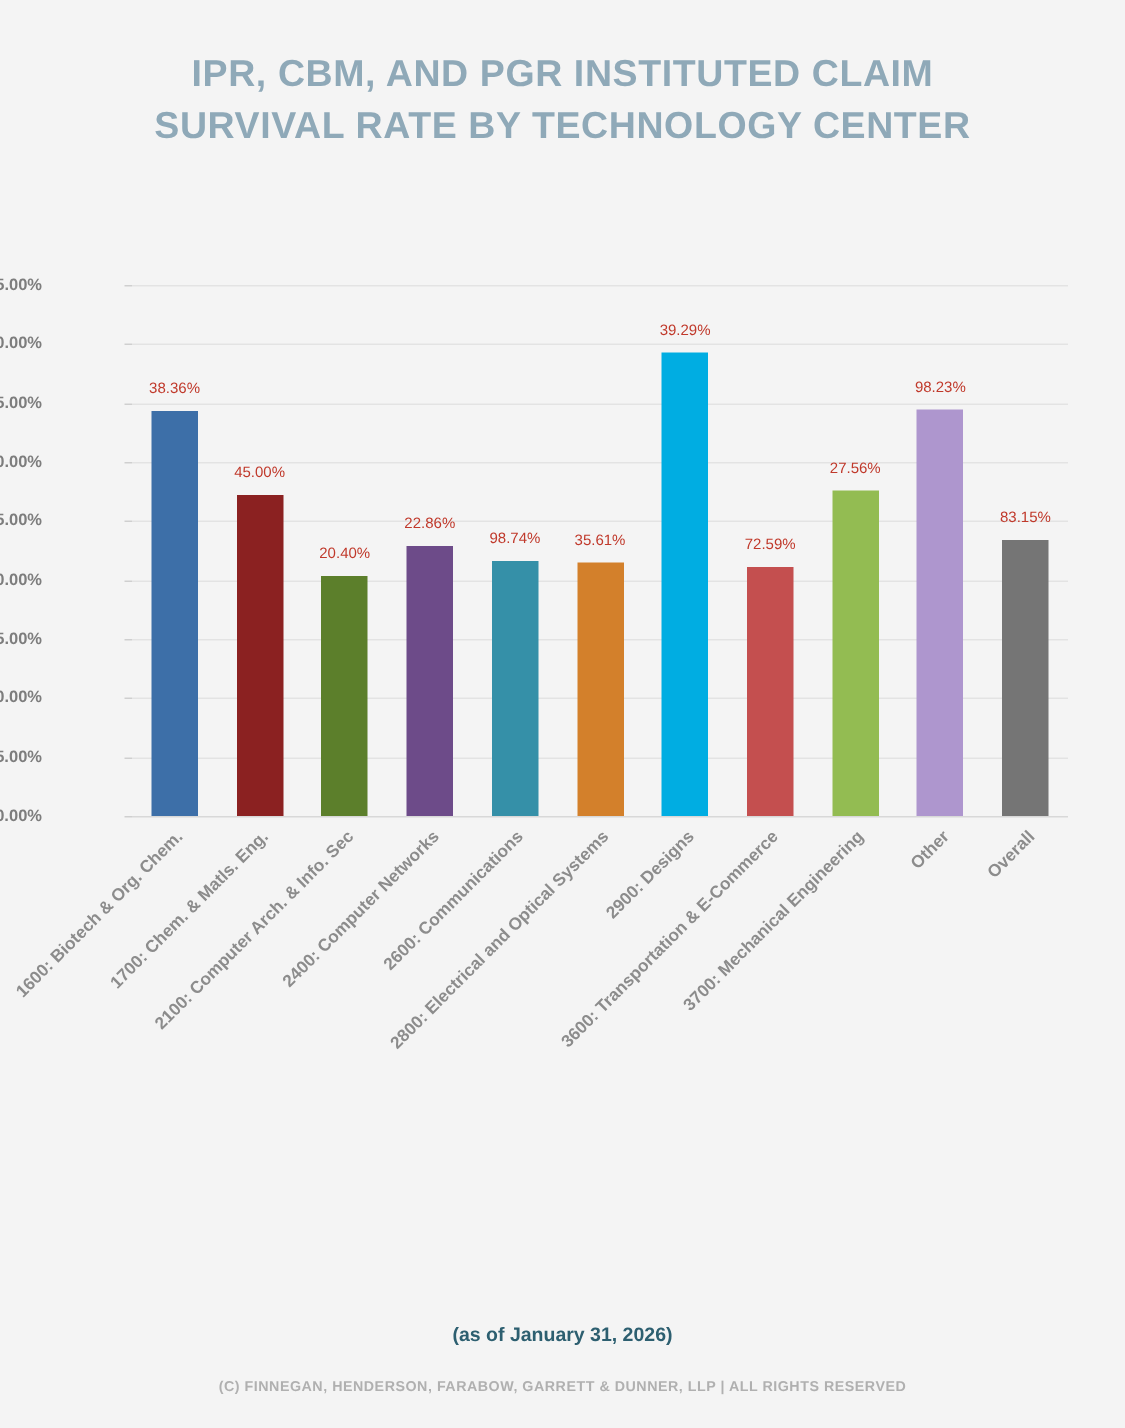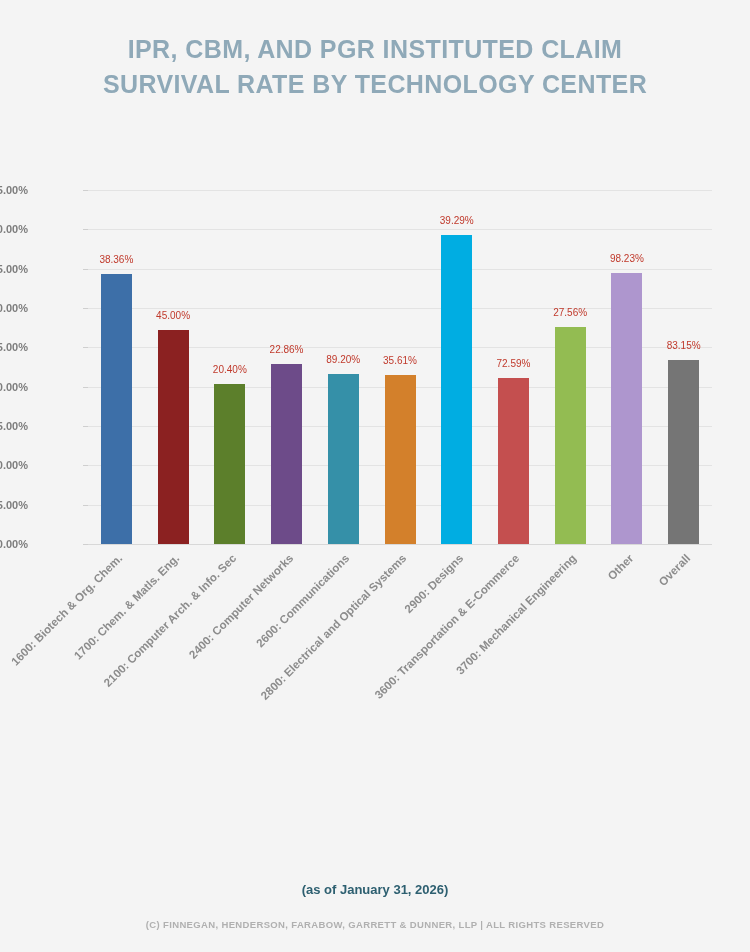--- a/index.html
+++ b/index.html
@@ -178,21 +178,21 @@
       <div class="gridline" style="top: 0px;"></div>
       <div class="bar" style="left: 12.8636px; width: 31px; height: 269.827px; background: rgb(61, 111, 168);"></div>
       <div class="bar-value" style="left: 28.3636px; top: 64.1733px;">38.36%</div>
       <div class="bar" style="left: 69.5909px; width: 31px; height: 213.895px; background: rgb(139, 33, 33);"></div>
       <div class="bar-value" style="left: 85.0909px; top: 120.105px;">45.00%</div>
       <div class="bar" style="left: 126.318px; width: 31px; height: 160.48px; background: rgb(92, 127, 43);"></div>
       <div class="bar-value" style="left: 141.818px; top: 173.52px;">20.40%</div>
       <div class="bar" style="left: 183.045px; width: 31px; height: 179.832px; background: rgb(109, 75, 137);"></div>
       <div class="bar-value" style="left: 198.545px; top: 154.168px;">22.86%</div>
       <div class="bar" style="left: 239.773px; width: 31px; height: 169.527px; background: rgb(53, 144, 168);"></div>
-      <div class="bar-value" style="left: 255.273px; top: 164.473px;">89.20%</div>
+      <div class="bar-value" style="left: 255.273px; top: 164.473px;">98.74%</div>
       <div class="bar" style="left: 296.5px; width: 31px; height: 169.291px; background: rgb(211, 128, 43);"></div>
       <div class="bar-value" style="left: 312px; top: 164.709px;">35.61%</div>
       <div class="bar" style="left: 353.227px; width: 31px; height: 309.081px; background: rgb(0, 173, 226);"></div>
       <div class="bar-value" style="left: 368.727px; top: 24.9187px;">39.29%</div>
       <div class="bar" style="left: 409.955px; width: 31px; height: 165.593px; background: rgb(196, 79, 79);"></div>
       <div class="bar-value" style="left: 425.455px; top: 168.407px;">72.59%</div>
       <div class="bar" style="left: 466.682px; width: 31px; height: 216.805px; background: rgb(147, 188, 82);"></div>
       <div class="bar-value" style="left: 482.182px; top: 117.195px;">27.56%</div>
       <div class="bar" style="left: 523.409px; width: 31px; height: 271.479px; background: rgb(174, 150, 206);"></div>
       <div class="bar-value" style="left: 538.909px; top: 62.5213px;">98.23%</div>

